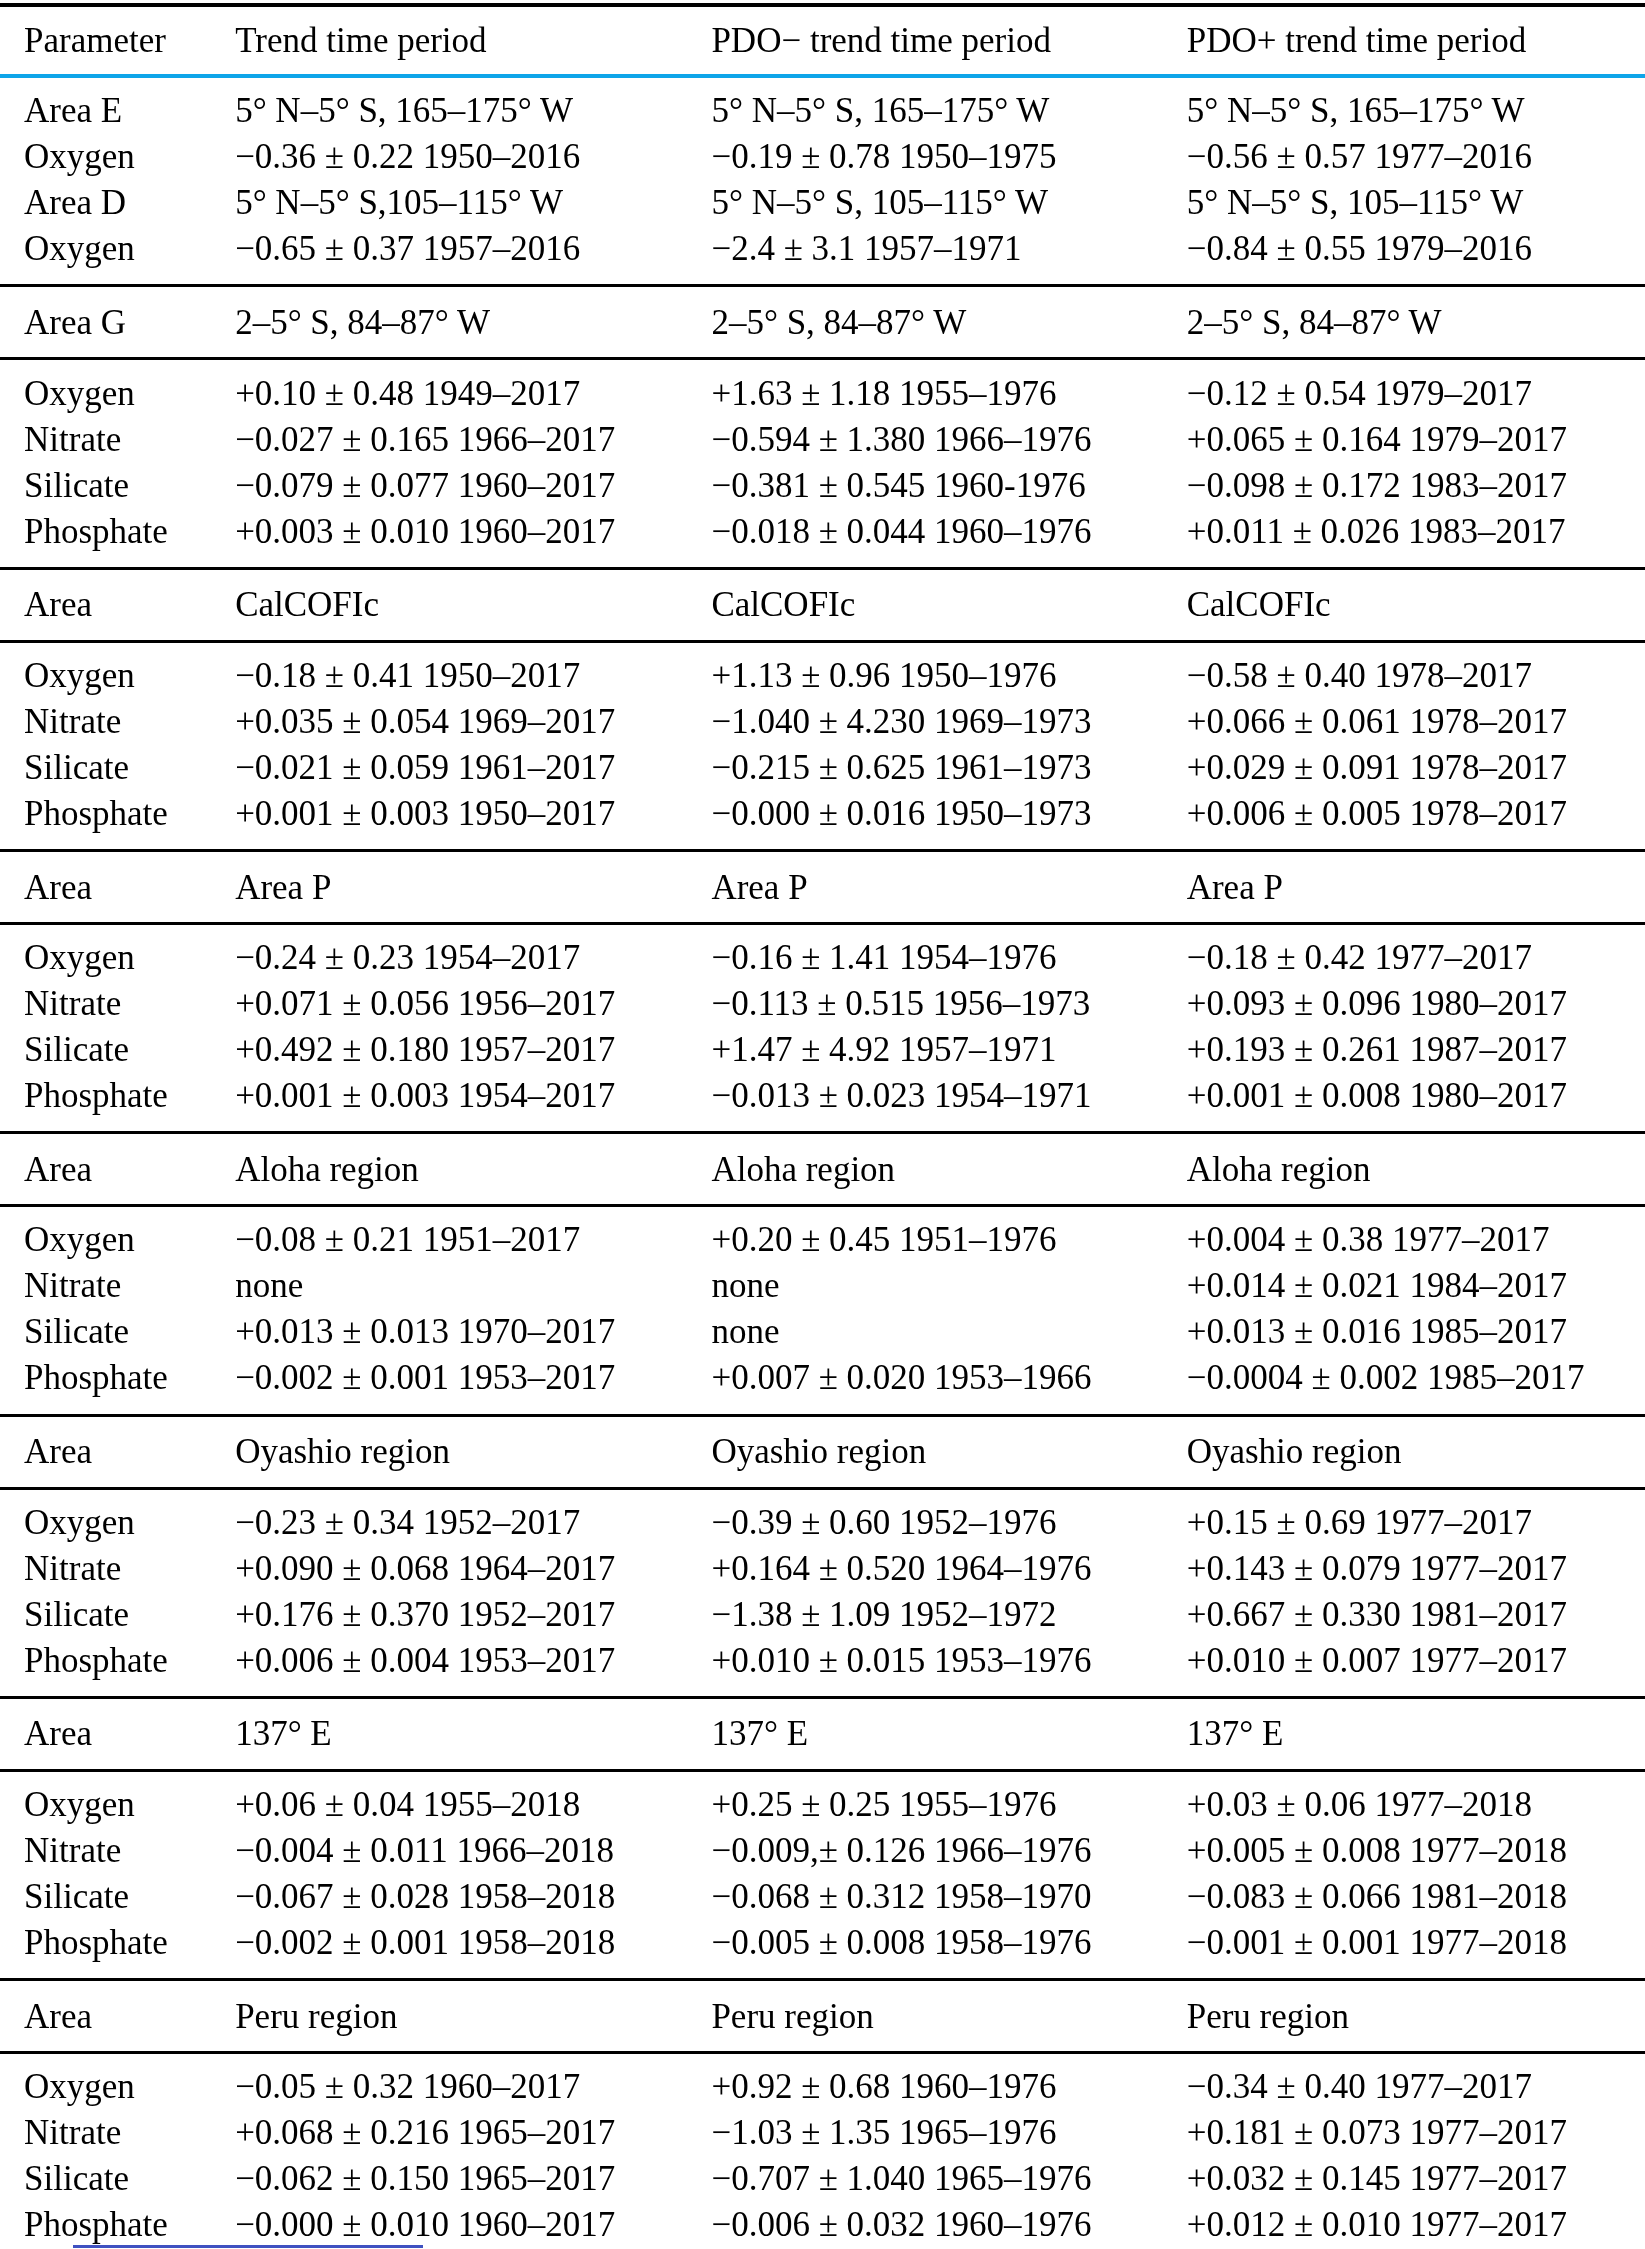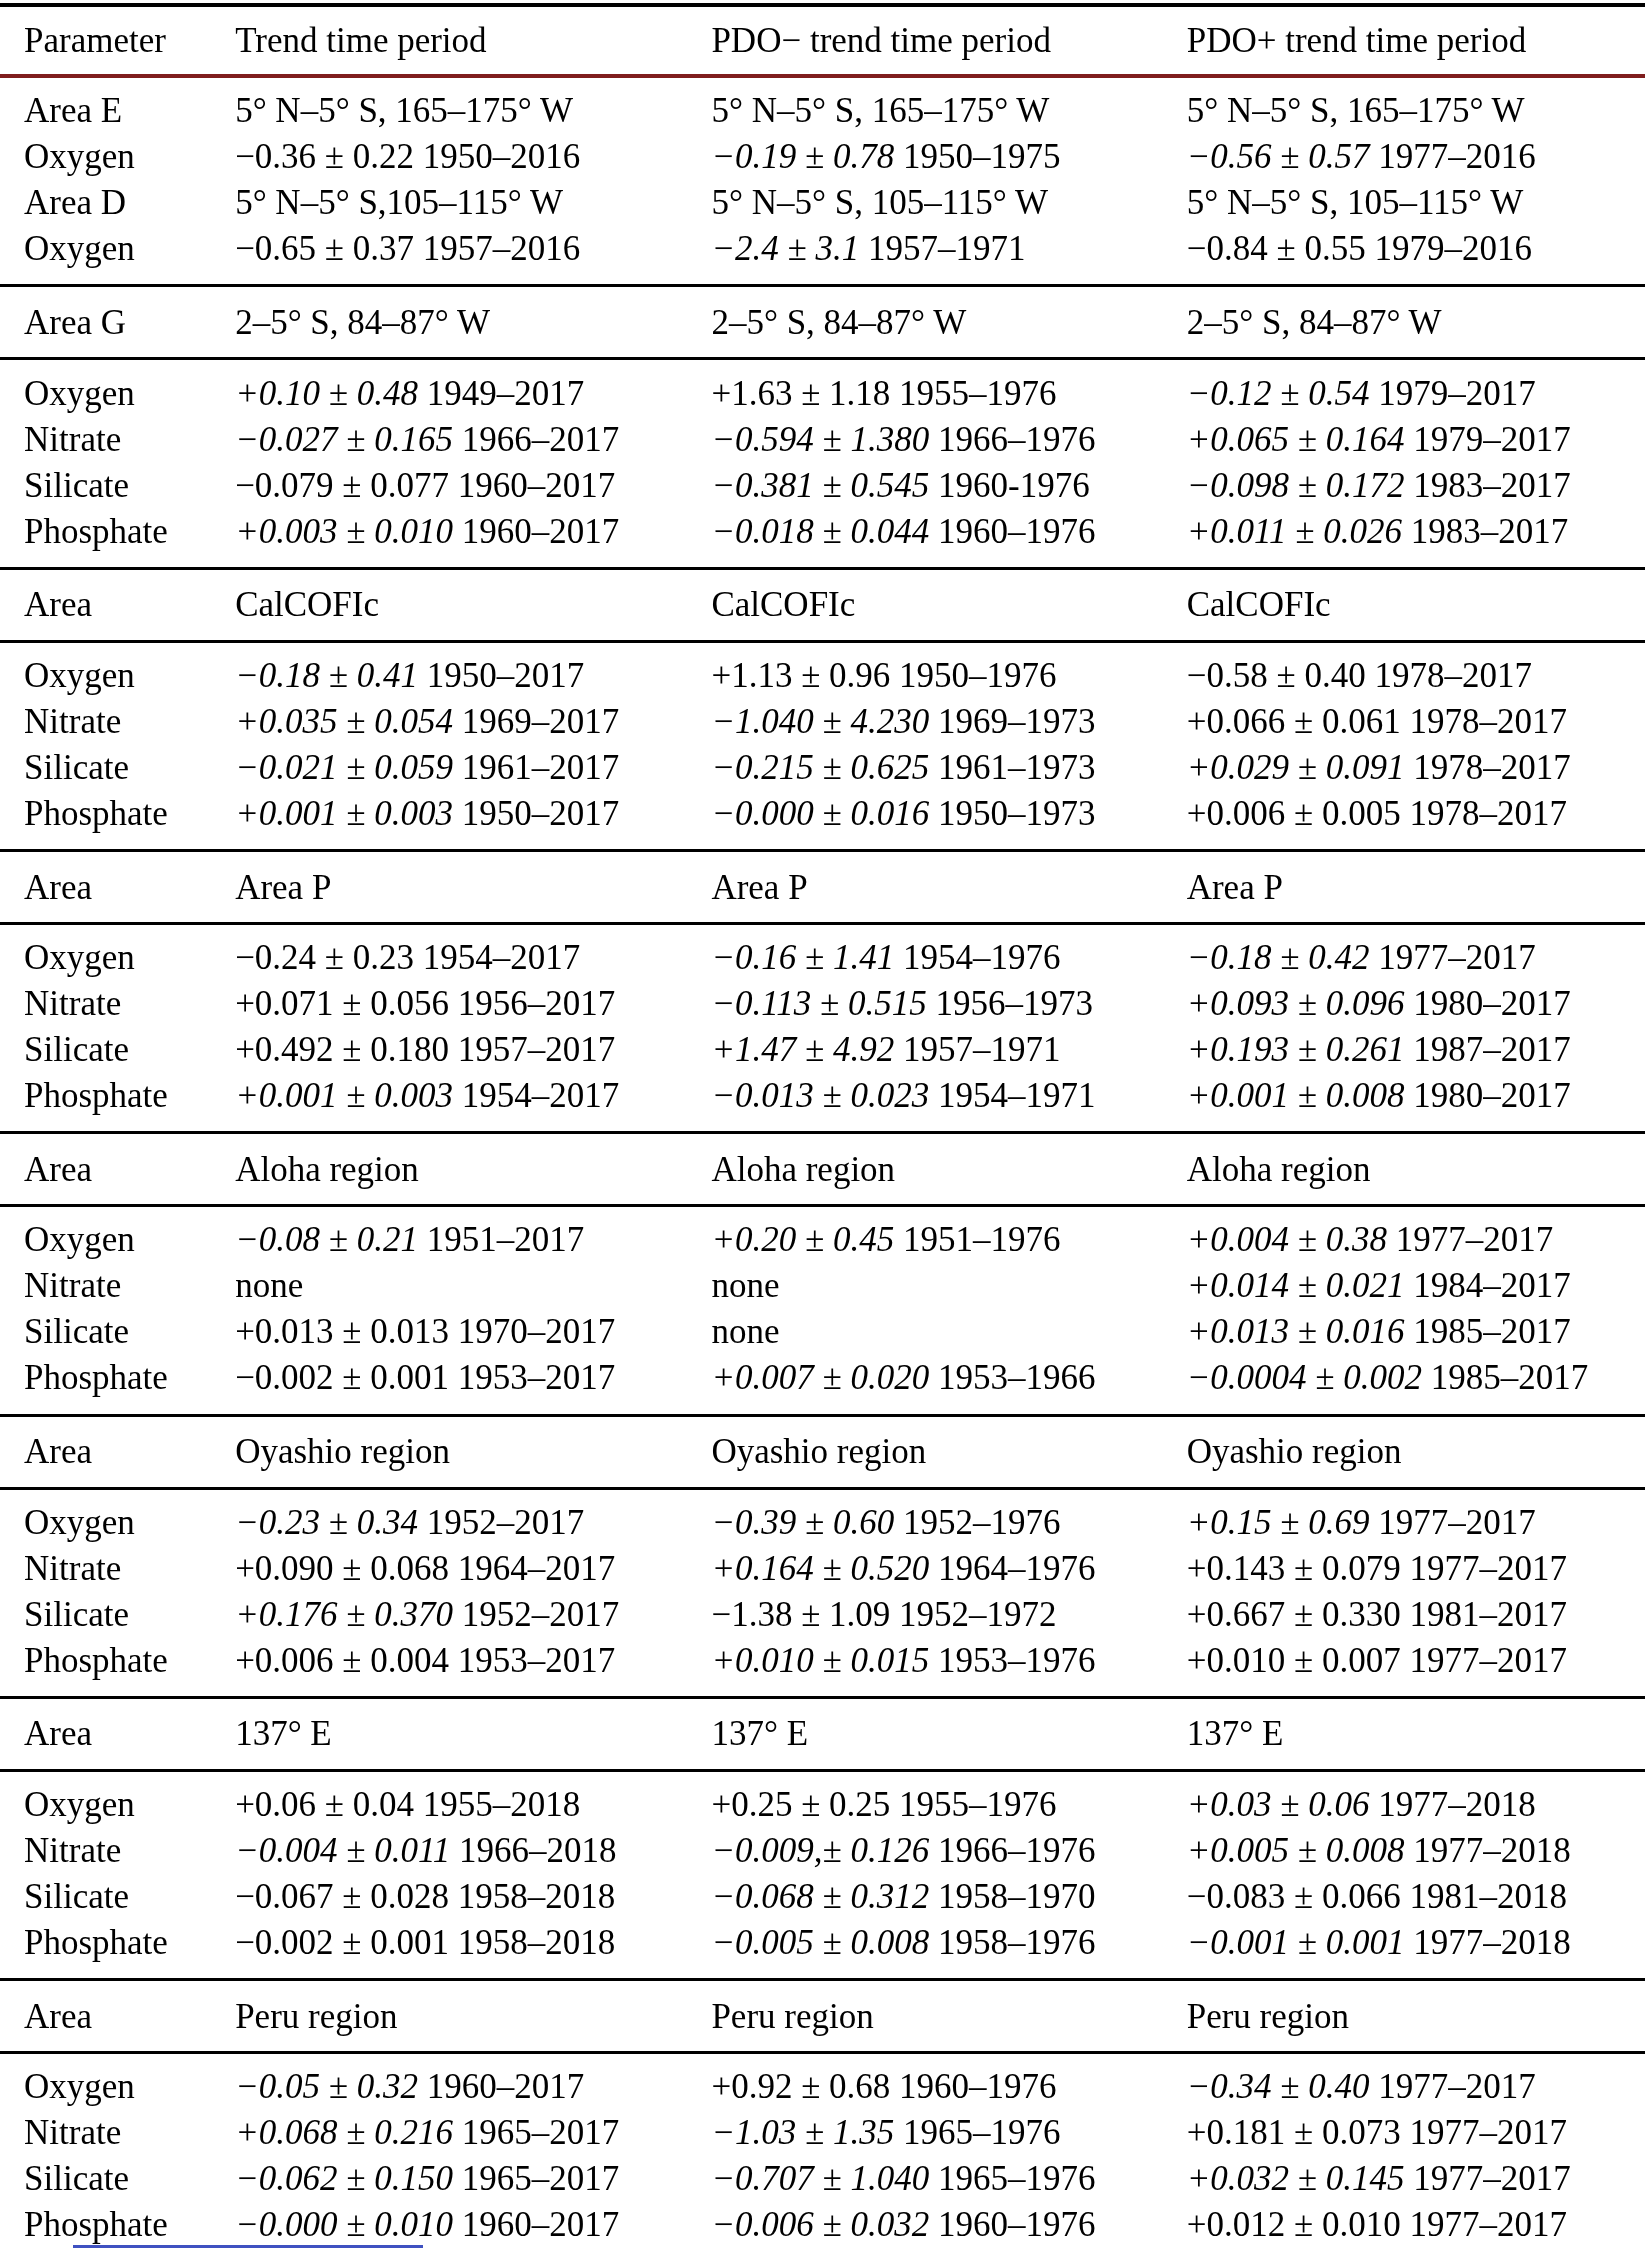--- a/index.html
+++ b/index.html
@@ -37,28 +37,28 @@
   th, td {
     text-align: left;
     vertical-align: middle;
     padding: 0 0 0 24px;
     font-weight: normal;
     white-space: nowrap;
     overflow: visible;
   }
   thead th {
     height: 67px;
-    border-bottom: 4px solid #7f1d1d;
+    border-bottom: 4px solid #0ea5e9;
   }
   tbody td { height: 46px; }
   tbody tr.row-first td { padding-top: 9.6px; }
   tbody tr.row-last td  { padding-bottom: 12.7px; }
   tbody tr.block-end td { border-bottom: 3.2px solid #000; }
   tbody tr.area-row td  { height: 70px; }
-  .it { font-style: italic; }
+  .it { }
   .bottom-accent {
     position: absolute;
     left: 73px;
     bottom: 1.6px;
     width: 350px;
     height: 3.2px;
     background: #3f51c1;
   }
 </style>
 </head>

